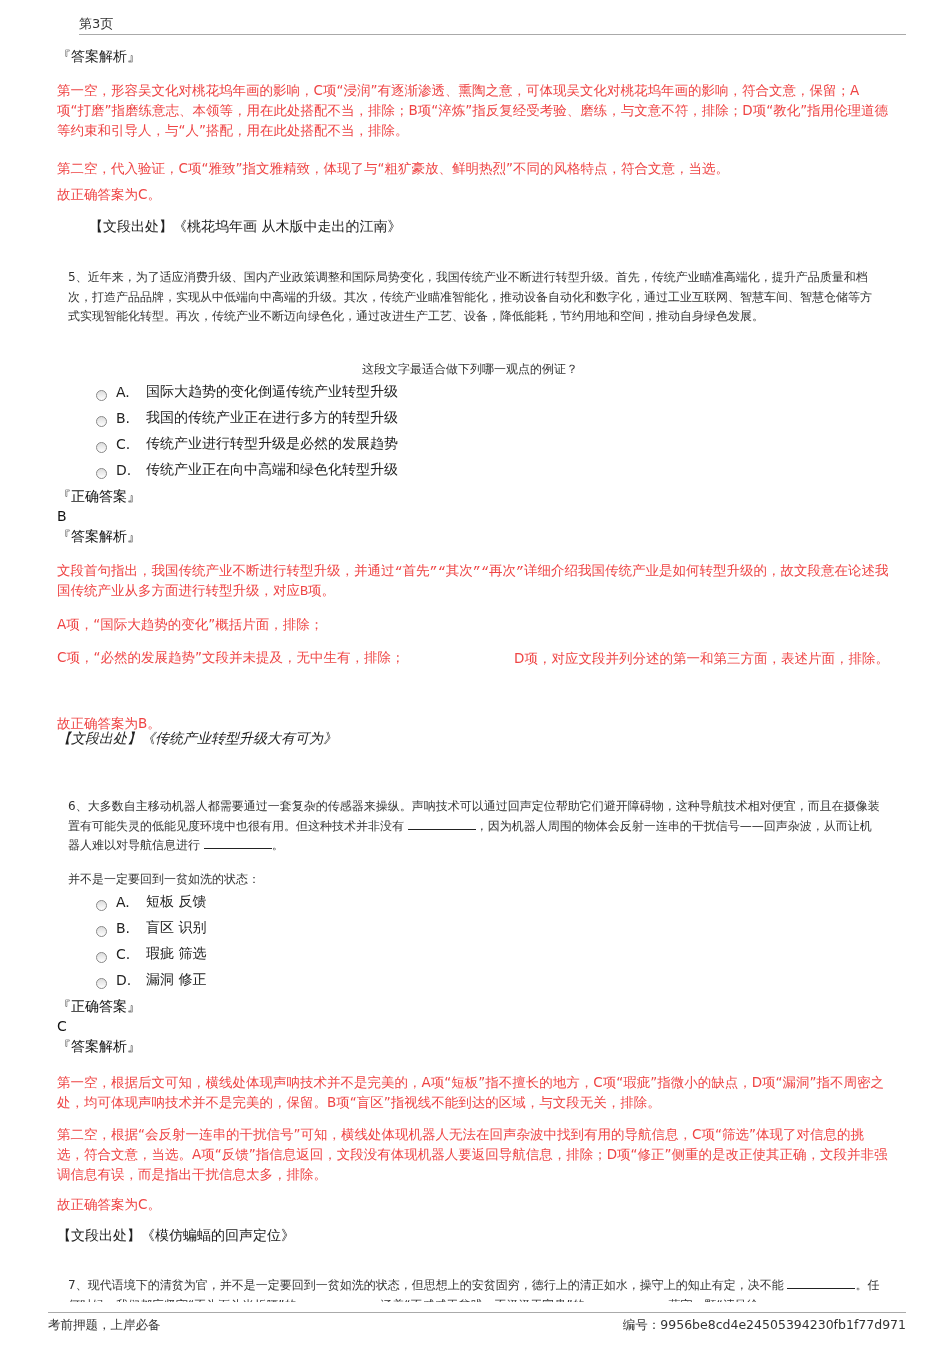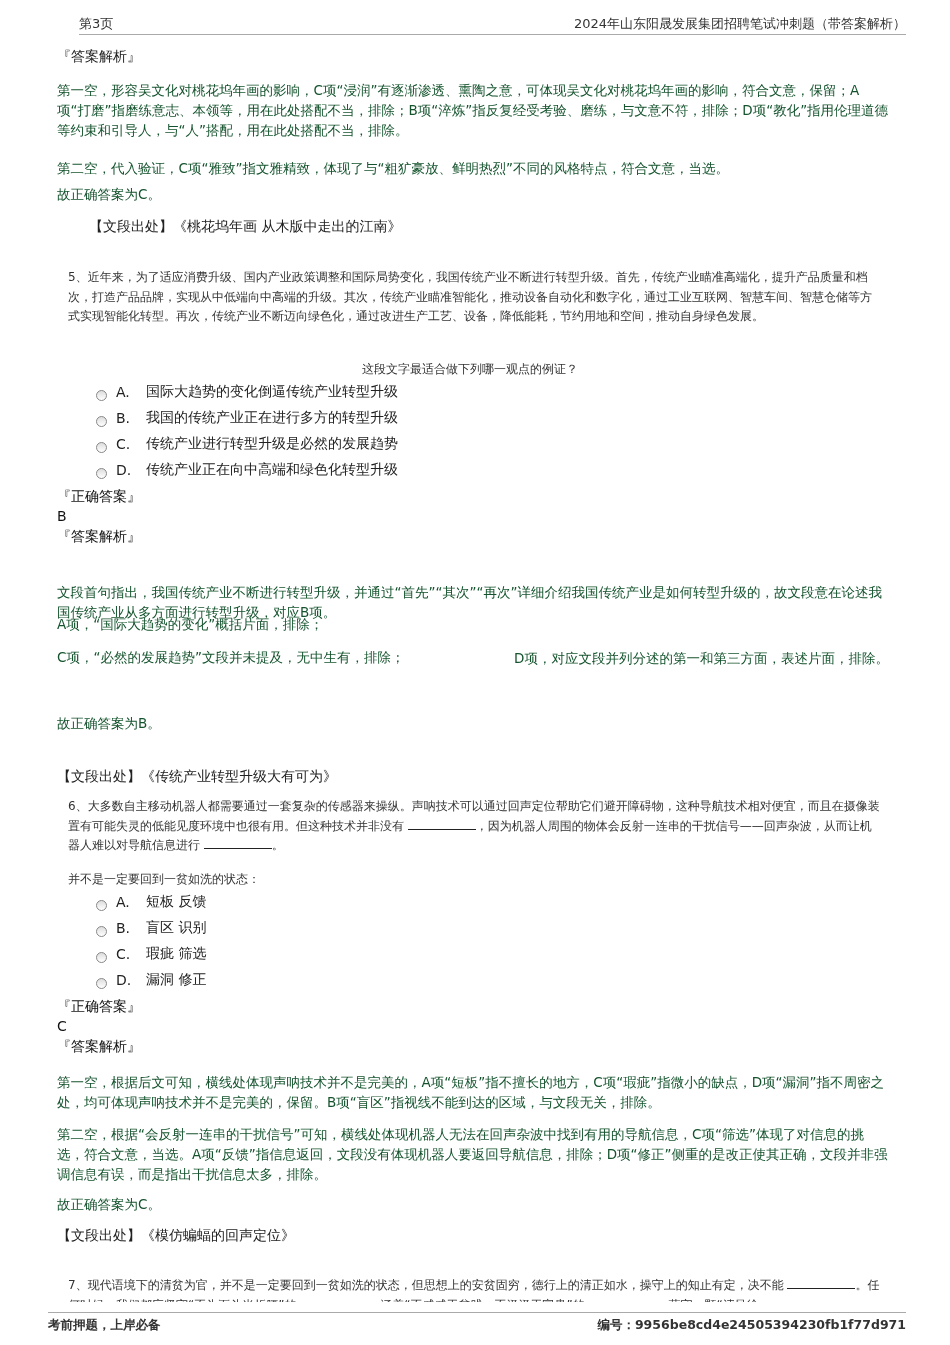--- a/index.html
+++ b/index.html
@@ -11,44 +11,43 @@
   .header {
     position: absolute; left: 48px; right: 44px; top: 12px; height: 22px;
     border-bottom: 1px solid #aaa;
     font-size: 13px; color: #333; margin-left: 31px;
   }
   .header .left { position: absolute; left: 0; top: 3px; }
   .header .right { position: absolute; right: 0; top: 3px; }
   .footer {
     position: absolute; left: 48px; right: 44px; top: 1312px; height: 22px;
     border-top: 1px solid #aaa;
-    font-size: 12.5px; color: #333; font-weight: bold;
+    font-size: 12.5px; color: #333;
   }
   .footer .left { position: absolute; left: 0; top: 4px; }
   .footer .right { position: absolute; right: 0; top: 4px; }
   .block { position: absolute; left: 57px; width: 832px; }
-  .p { font-size: 13.5px; line-height: 20px; color: #14532d; margin: 0; }
+  .p { font-size: 13.5px; line-height: 20px; color: #ef4444; margin: 0; }
   .q { font-size: 12px; line-height: 19.5px; color: #333; margin: 14px; }
   .hd { font-size: 14px; color: #222; }
   .opt { position: absolute; left: 96px; height: 22px; font-size: 14px; color: #222; display: flex; align-items: center; }
   .radio {
     width: 9px; height: 9px; border-radius: 50%;
     border: 1px solid #888; background: linear-gradient(#ddd,#fff);
     margin-right: 9px; margin-top: 6px; cursor: pointer;
   }
   .opt .letter { width: 30px; display: inline-block; }
   .ans { position: absolute; left: 57px; font-size: 14px; color: #111; text-align: right; }
   .blank { display: inline-block; width: 68px; border-bottom: 1px solid #222; height: 12px; vertical-align: baseline; }
 </style>
 </head>
 <body>
 
 <div class="header">
   <span class="left">第3页</span>
-  <span class="right">2024年山东阳晟发展集团招聘笔试冲刺题（带答案解析）</span>
 </div>
 
 <div class="block hd" style="top:48px;">『答案解析』</div>
 <div class="block" style="top:80px;">
     <p class="p">第一空，形容吴文化对桃花坞年画的影响，C项“浸润”有逐渐渗透、熏陶之意，可体现吴文化对桃花坞年画的影响，符合文意，保留；A项“打磨”指磨练意志、本领等，用在此处搭配不当，排除；B项“淬炼”指反复经受考验、磨练，与文意不符，排除；D项“教化”指用伦理道德等约束和引导人，与“人”搭配，用在此处搭配不当，排除。</p>
   </div>
 <div class="block" style="top:158px;">
     <p class="p">第二空，代入验证，C项“雅致”指文雅精致，体现了与“粗犷豪放、鲜明热烈”不同的风格特点，符合文意，当选。</p>
   </div>
 <div class="block" style="top:184px;">
@@ -81,36 +80,36 @@
 <div class="opt" style="top:459px;">
     <span class="radio"></span>
     <span class="letter">D.</span>
     <span>传统产业正在向中高端和绿色化转型升级</span>
   </div>
 
 <div class="ans" style="top:488px;">『正确答案』</div>
 <div class="ans" style="top:508px;">B</div>
 <div class="ans" style="top:528px;">『答案解析』</div>
 
-<div class="block" style="top:582px;">
+<div class="block" style="top:562px;font-family:Liberation Mono, monospace;">
     <p class="p">文段首句指出，我国传统产业不断进行转型升级，并通过“首先”“其次”“再次”详细介绍我国传统产业是如何转型升级的，故文段意在论述我国传统产业从多方面进行转型升级，对应B项。</p>
   </div>
 <div class="block" style="top:614px;">
     <p class="p">A项，“国际大趋势的变化”概括片面，排除；</p>
   </div>
 <div class="block" style="top:647px;">
     <p class="p">C项，“必然的发展趋势”文段并未提及，无中生有，排除；</p>
   </div>
 <div class="block" style="top:648px;text-align:right;">
     <p class="p">D项，对应文段并列分述的第一和第三方面，表述片面，排除。</p>
   </div>
 <div class="block" style="top:713px;">
     <p class="p">故正确答案为B。</p>
   </div>
-<div class="block hd" style="top:768px;">【文段出处】《传统产业转型升级大有可为》</div>
+<div class="block hd" style="top:730px;font-style:italic;">【文段出处】《传统产业转型升级大有可为》</div>
 
 <div class="block" style="top:783px; left:54px; width:842px;">
   <p class="q"><span>6、大多数自主移动机器人都需要通过一套复杂的传感器来操纵。声呐技术可以通过回声定位帮助它们避开障碍物，这种导航技术相对便宜，而且在摄像装置有可能失灵的低能见度环境中也很有用。但这种技术并非没有</span> <span class="blank"></span><span>，因为机器人周围的物体会反射一连串的干扰信号——回声杂波，从而让机器人难以对导航信息进行</span> <span class="blank"></span><span>。</span></p>
 </div>
 <div class="block" style="top:856px; left:54px;">
     <p class="q">并不是一定要回到一贫如洗的状态：</p>
   </div>
 
 <div class="opt" style="top:891px;">
     <span class="radio"></span>

